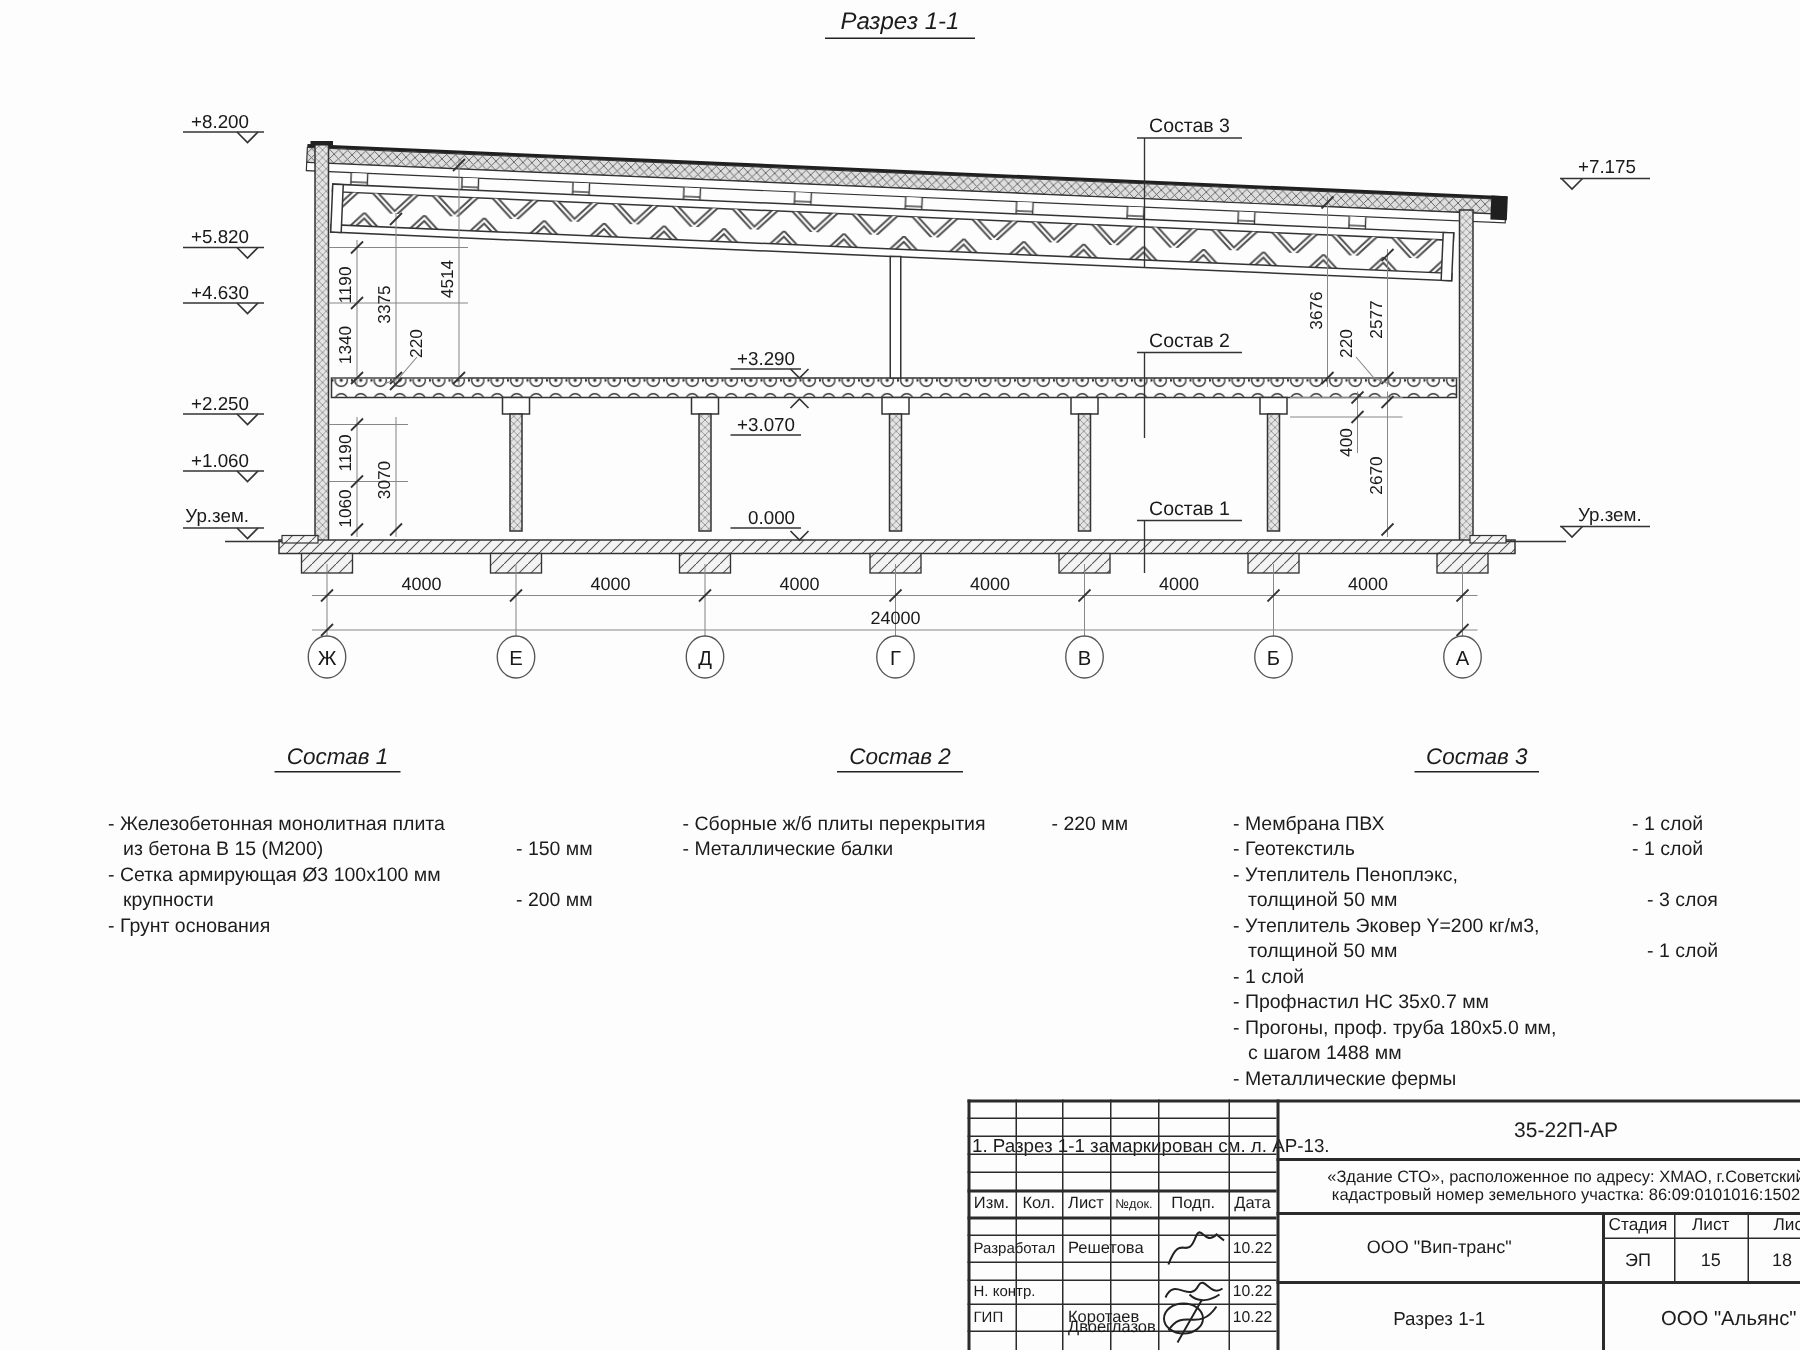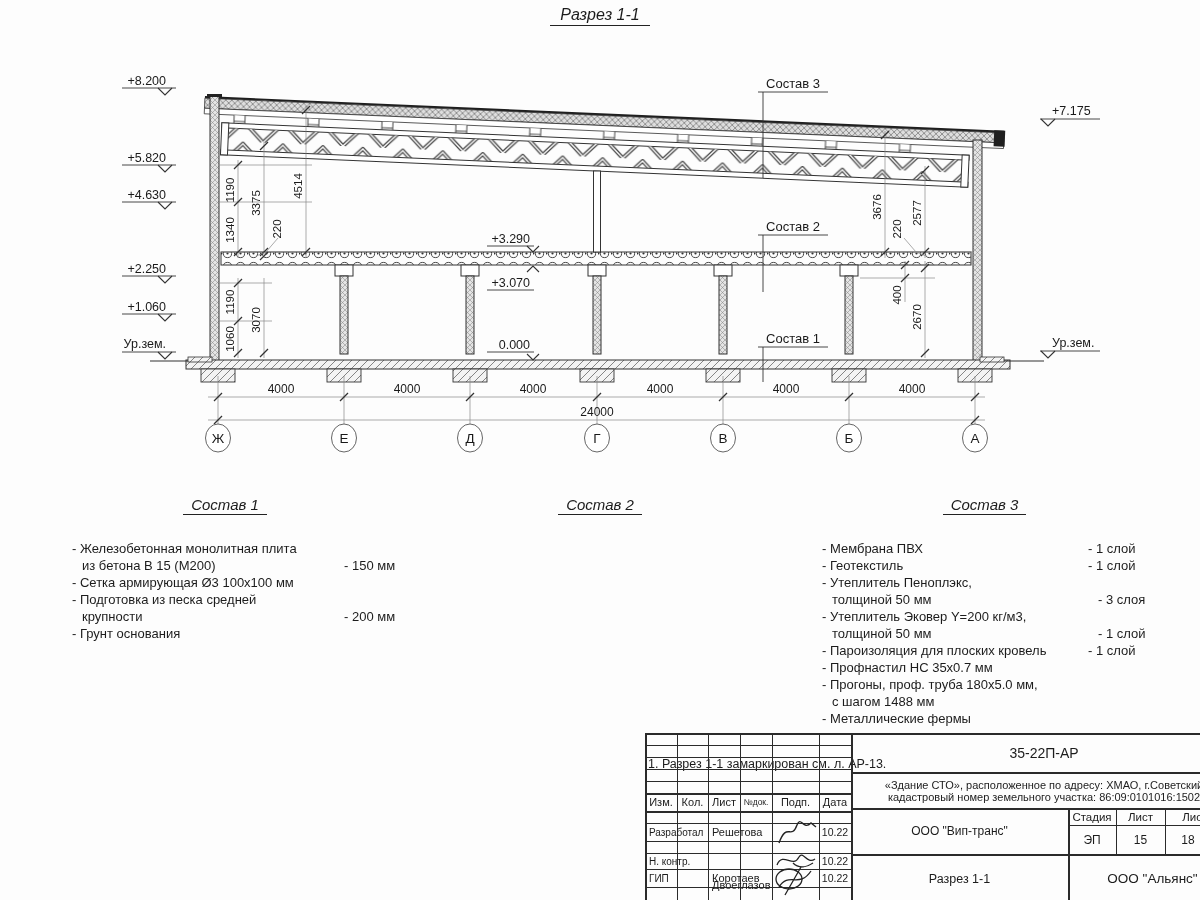--- a/index.html
+++ b/index.html
@@ -310,36 +310,42 @@
       </div>
     <div class="crow">
         <span class="ct ind">из бетона В 15 (М200)</span>
         <span class="cv">- 150 мм</span>
       </div>
     <div class="crow">
         <span class="ct">- Сетка армирующая Ø3 100х100 мм</span>
         <span class="cv"></span>
       </div>
     <div class="crow">
-        <span class="ct">- Подготовка из песка средней</span>
-        <span class="cv"></span>
-      </div>
-    <div class="crow">
         <span class="ct ind">крупности</span>
         <span class="cv">- 200 мм</span>
       </div>
     <div class="crow">
         <span class="ct">- Грунт основания</span>
         <span class="cv"></span>
       </div>
   </div>
 </div>
 
 <div id="comp2" class="comp" style="left:445px;top:496px;width:310px;">
   <div class="chead"><span>Состав 2</span></div>
+  <div style="padding-left:10px;">
+    <div class="crow">
+        <span class="ct">- Сборные ж/б плиты перекрытия</span>
+        <span class="cv">- 220 мм</span>
+      </div>
+    <div class="crow">
+        <span class="ct">- Металлические балки</span>
+        <span class="cv"></span>
+      </div>
+  </div>
 </div>
 
 <div id="comp3" class="comp" style="left:812px;top:496px;width:345px;">
   <div class="chead"><span>Состав 3</span></div>
   <div style="padding-left:10px;">
     <div class="crow">
         <span class="ct">- Мембрана ПВХ</span>
         <span class="cv">- 1 слой</span>
       </div>
     <div class="crow">
@@ -356,21 +362,20 @@
       </div>
     <div class="crow">
         <span class="ct">- Утеплитель Эковер Y=200 кг/м3,</span>
         <span class="cv"></span>
       </div>
     <div class="crow">
         <span class="ct ind">толщиной 50 мм</span>
         <span class="cv">- 1 слой</span>
       </div>
     <div class="crow">
-        <span class="ct">- Пароизоляция для плоских кровель</span>
         <span class="cv">- 1 слой</span>
       </div>
     <div class="crow">
         <span class="ct">- Профнастил НС 35х0.7 мм</span>
         <span class="cv"></span>
       </div>
     <div class="crow">
         <span class="ct">- Прогоны, проф. труба 180х5.0 мм,</span>
         <span class="cv"></span>
       </div>

